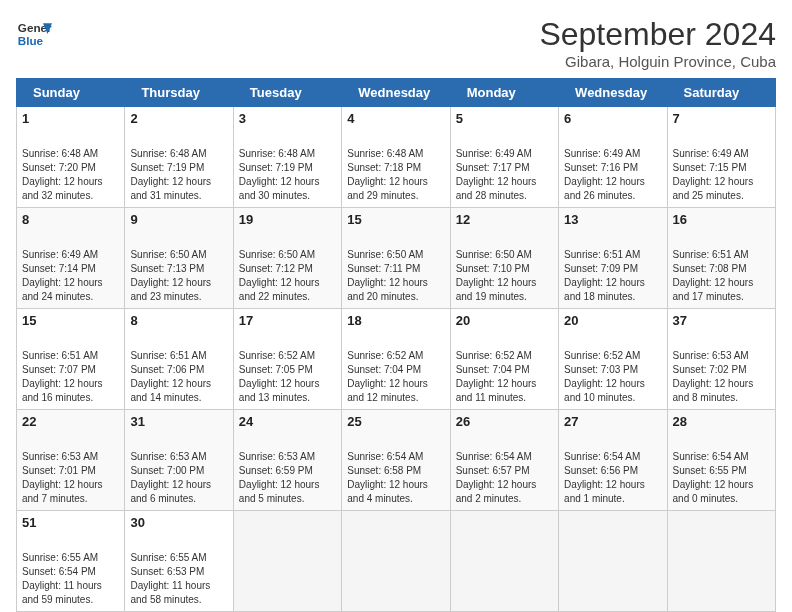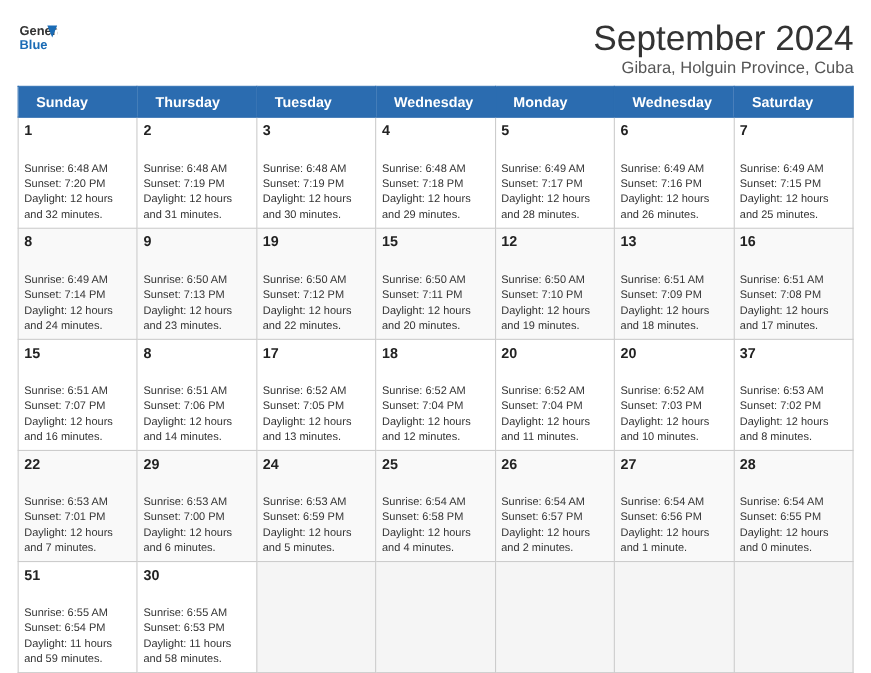--- a/index.html
+++ b/index.html
@@ -265,21 +265,21 @@
       </tr>
       <tr>
         <td>
           <span class="day-num">22</span>
           <div class="day-info" style="white-space: pre-line;">Sunrise: 6:53 AM
 Sunset: 7:01 PM
 Daylight: 12 hours
 and 7 minutes.</div>
         </td>
         <td>
-          <span class="day-num">29</span>
+          <span class="day-num">31</span>
           <div class="day-info" style="white-space: pre-line;">Sunrise: 6:53 AM
 Sunset: 7:00 PM
 Daylight: 12 hours
 and 6 minutes.</div>
         </td>
         <td>
           <span class="day-num">24</span>
           <div class="day-info" style="white-space: pre-line;">Sunrise: 6:53 AM
 Sunset: 6:59 PM
 Daylight: 12 hours

